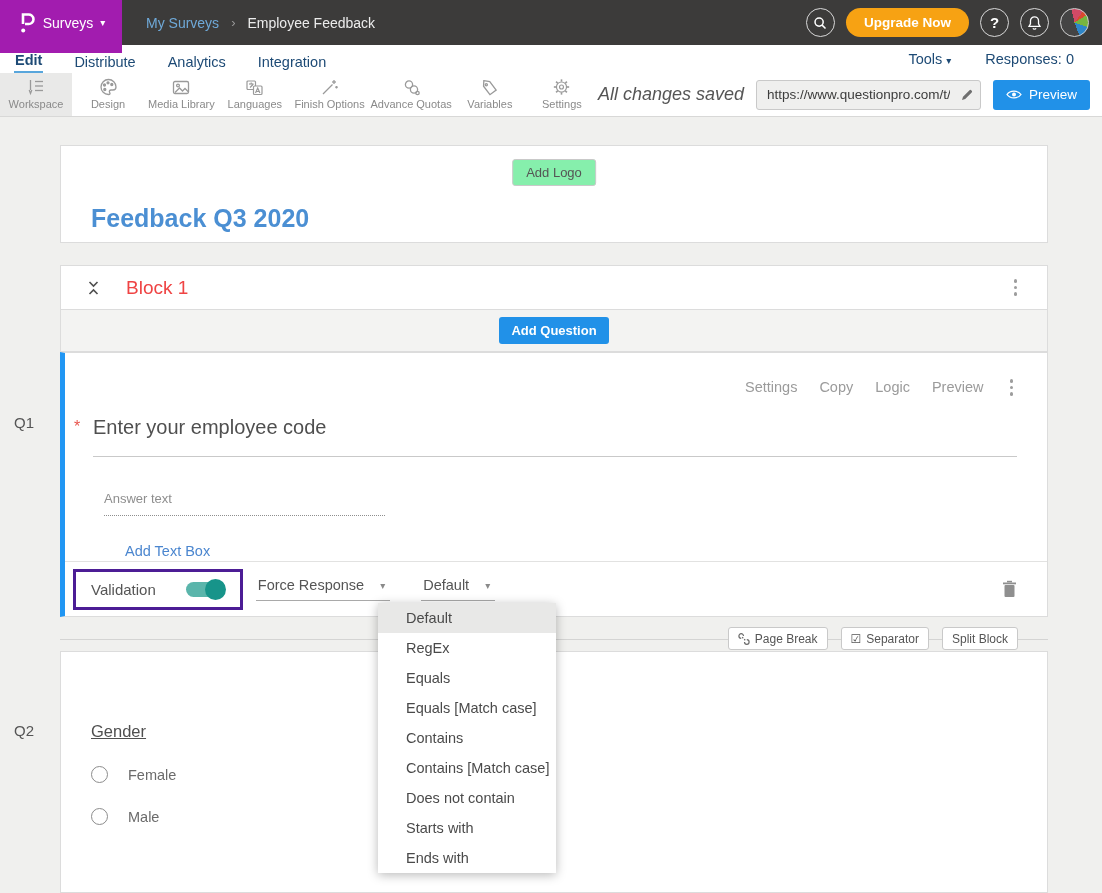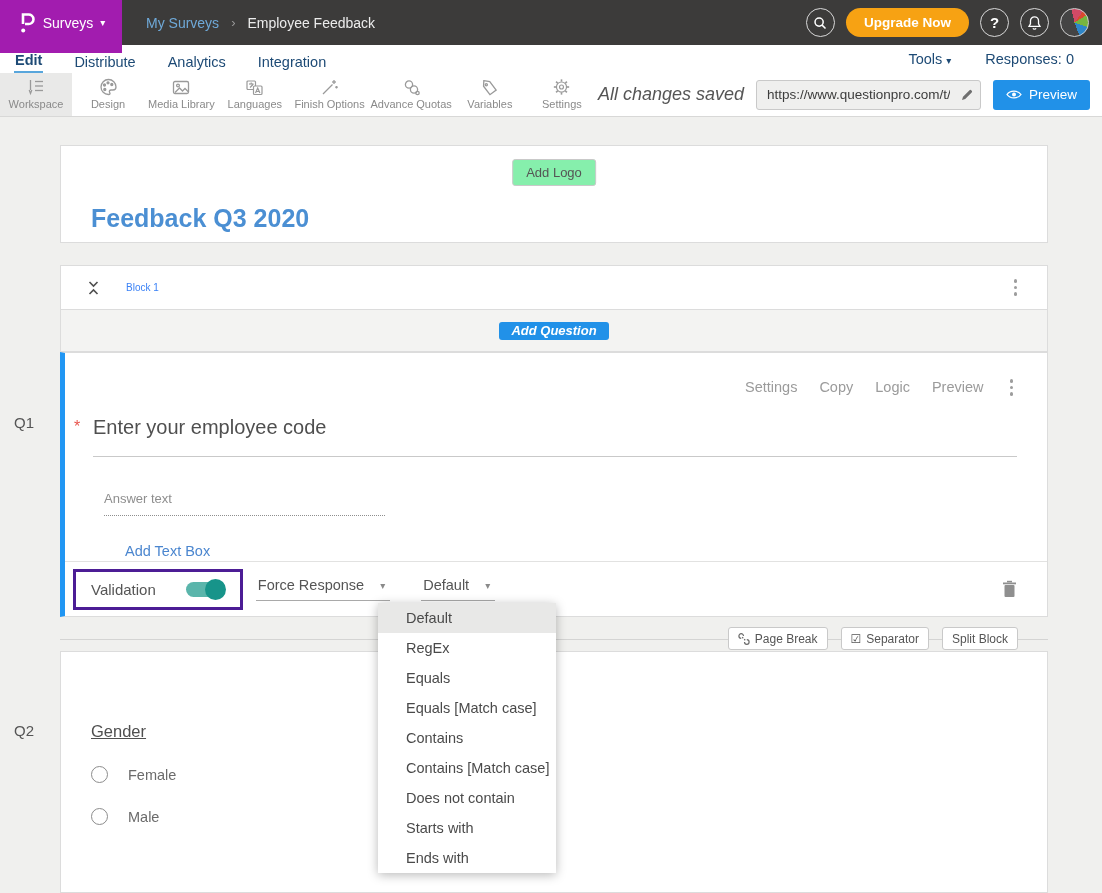--- a/index.html
+++ b/index.html
@@ -41,25 +41,25 @@
   .url-input { width:225px; height:30px; background:#efefee; border:1px solid #c9c9c9; border-radius:3px; font-size:13.5px; color:#3c3c3c; padding:0 30px 0 10px; font-family:inherit; overflow:hidden; }
   .pencil-btn { position:absolute; right:4px; top:5px; width:20px; height:20px; border:none; background:transparent; cursor:pointer; display:flex; align-items:center; justify-content:center; }
   .preview-btn { background:#2191e8; color:#fff; border:none; border-radius:3px; height:30px; padding:0 13px; font-size:13.5px; cursor:pointer; display:flex; align-items:center; gap:7px; font-family:inherit; }
   
   .content { padding:28px 54px 0 60px; }
   .card { background:#fff; border:1px solid #dcdcdc; }
   .title-card { height:98px; position:relative; }
   .add-logo-btn { position:absolute; left:50%; transform:translateX(-50%); top:13px; background:#86efac; border:1px solid #c9c9c9; border-radius:3px; padding:5px 13px; font-size:13px; color:#555; cursor:pointer; font-family:inherit; }
   .survey-title { position:absolute; left:30px; top:58px; font-size:25px; color:#4b8fd3; cursor:text; }
   .block-header { margin-top:22px; height:45px; display:flex; align-items:center; padding:0 26px; }
-  .block-title { margin-left:26px; font-size:10px; color:#3b82f6; }
+  .block-title { margin-left:26px; font-size:19px; color:#ef4444; }
   .kebab { margin-left:auto; display:flex; flex-direction:column; gap:3px; cursor:pointer; padding:4px; }
   .kebab i { width:3.5px; height:3.5px; border-radius:50%; background:#9d9d9d; display:block; }
   .addq-strip { height:42px; background:#f3f3f2; border:1px solid #dcdcdc; border-top:none; display:flex; align-items:center; justify-content:center; }
-  .addq-btn { background:#2191e8; color:#fff; border:none; border-radius:3px; height:18px; padding:0 12px; font-size:13px; font-weight:bold; cursor:pointer; font-family:inherit;font-style:italic; }
+  .addq-btn { background:#2191e8; color:#fff; border:none; border-radius:3px; height:27px; padding:0 12px; font-size:13px; font-weight:bold; cursor:pointer; font-family:inherit; }
   
   .q1-card { height:265px; border-left:5px solid #2196f3; position:relative; margin-top:0; }
   .q-actions { display:flex; justify-content:flex-end; align-items:center; gap:22px; padding:22px 30px 0 0; color:#9b9b9b; font-size:14.5px; }
   .q-actions span { cursor:pointer; }
   .q-row { display:flex; align-items:flex-start; padding:16px 30px 0 9px; }
   .req-star { color:#e8554d; width:19px; font-size:16px; padding-top:2px; }
   .q-text { flex:1; font-size:20px; color:#4f4f4f; border-bottom:1px solid #c9c9c9; padding-bottom:17px; cursor:text; }
   .answer-ph { margin:34px 0 0 39px; width:281px; font-size:13px; color:#8e8e8e; border-bottom:1px dotted #8e8e8e; padding-bottom:9px; cursor:text; }
   .add-textbox { display:inline-block; margin:27px 0 0 60px; font-size:14.5px; color:#4b86cf; cursor:pointer; }
   .validation-row { position:absolute; left:0; right:0; bottom:0; height:55px; border-top:1px solid #e2e2e1; display:flex; align-items:center; padding:0 30px 0 8px; }

